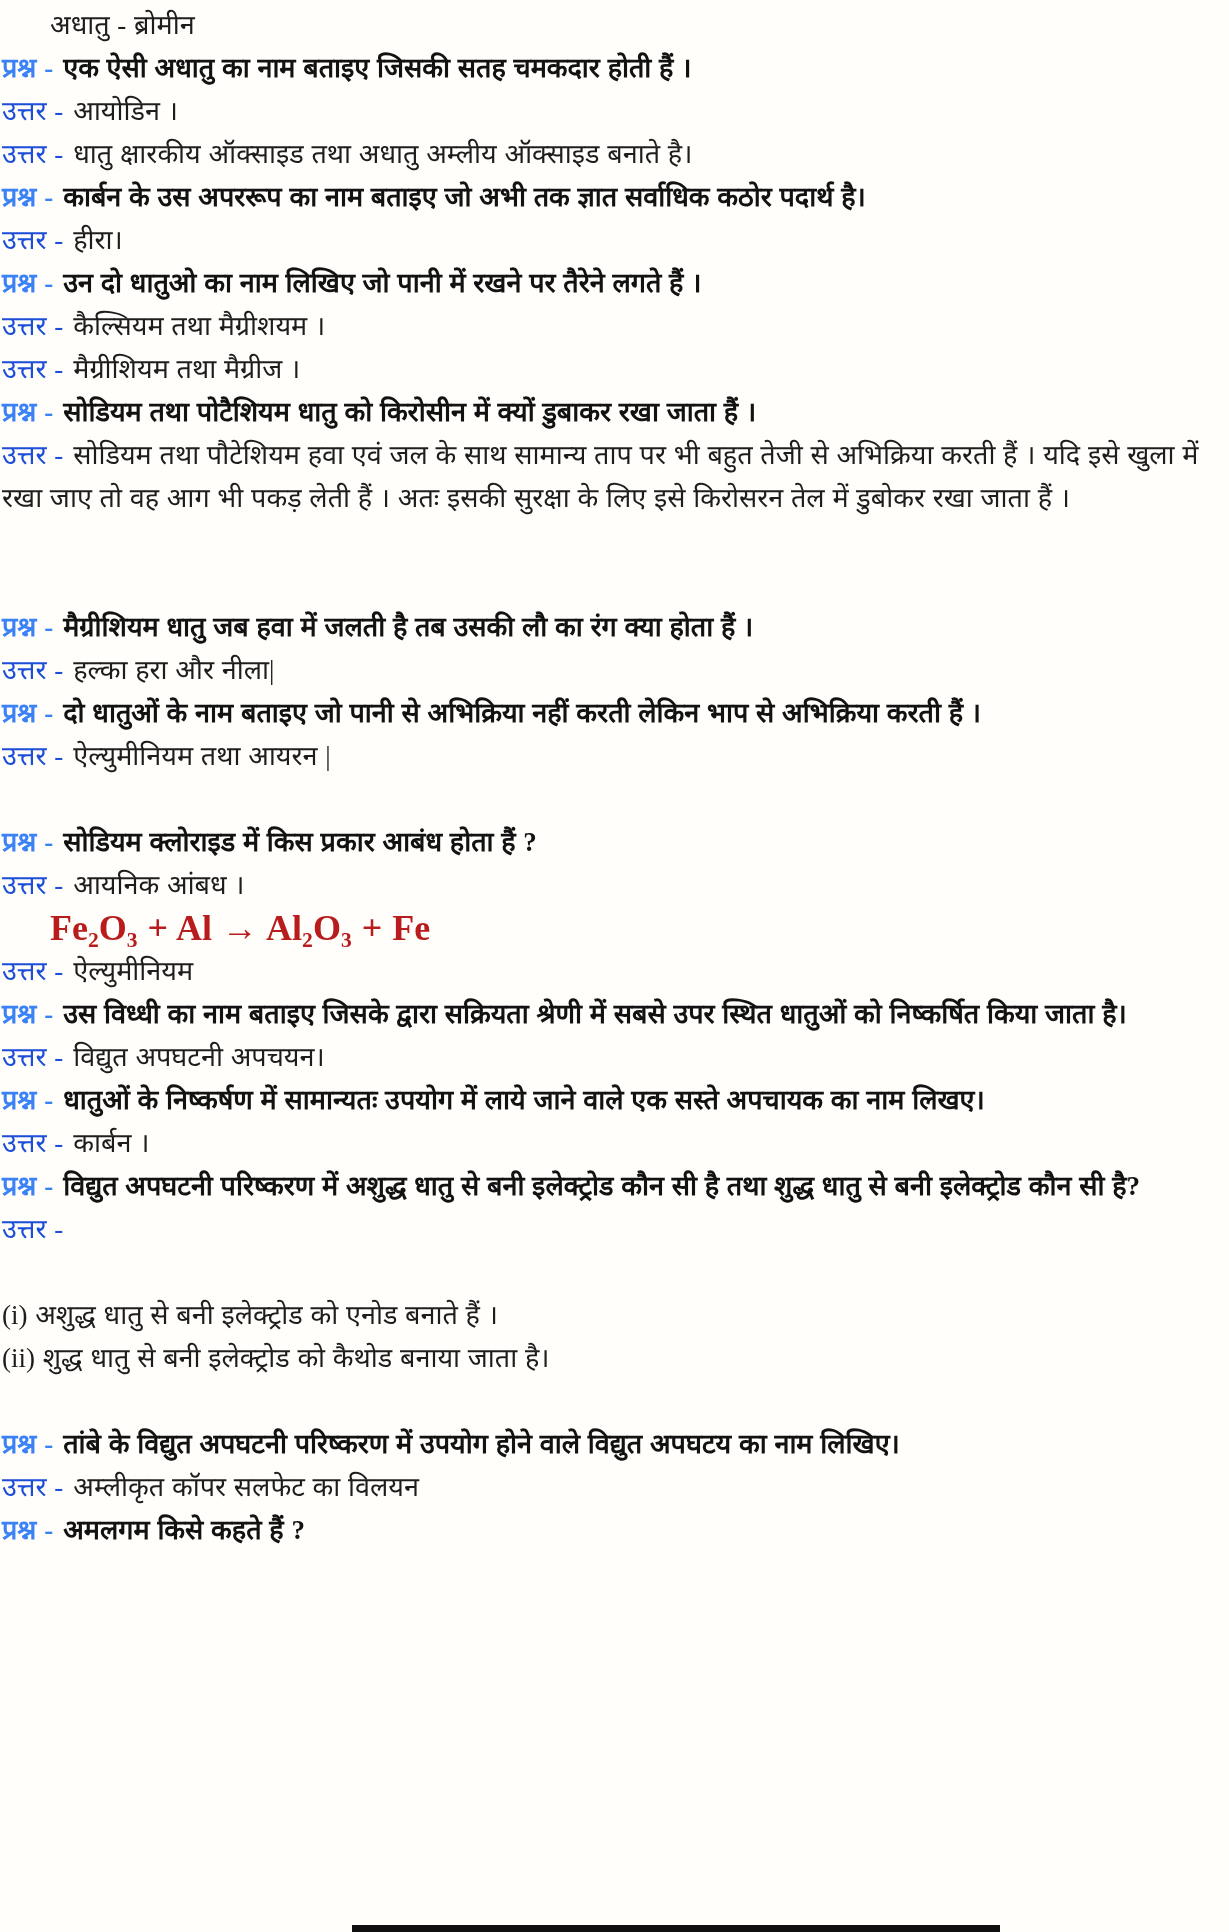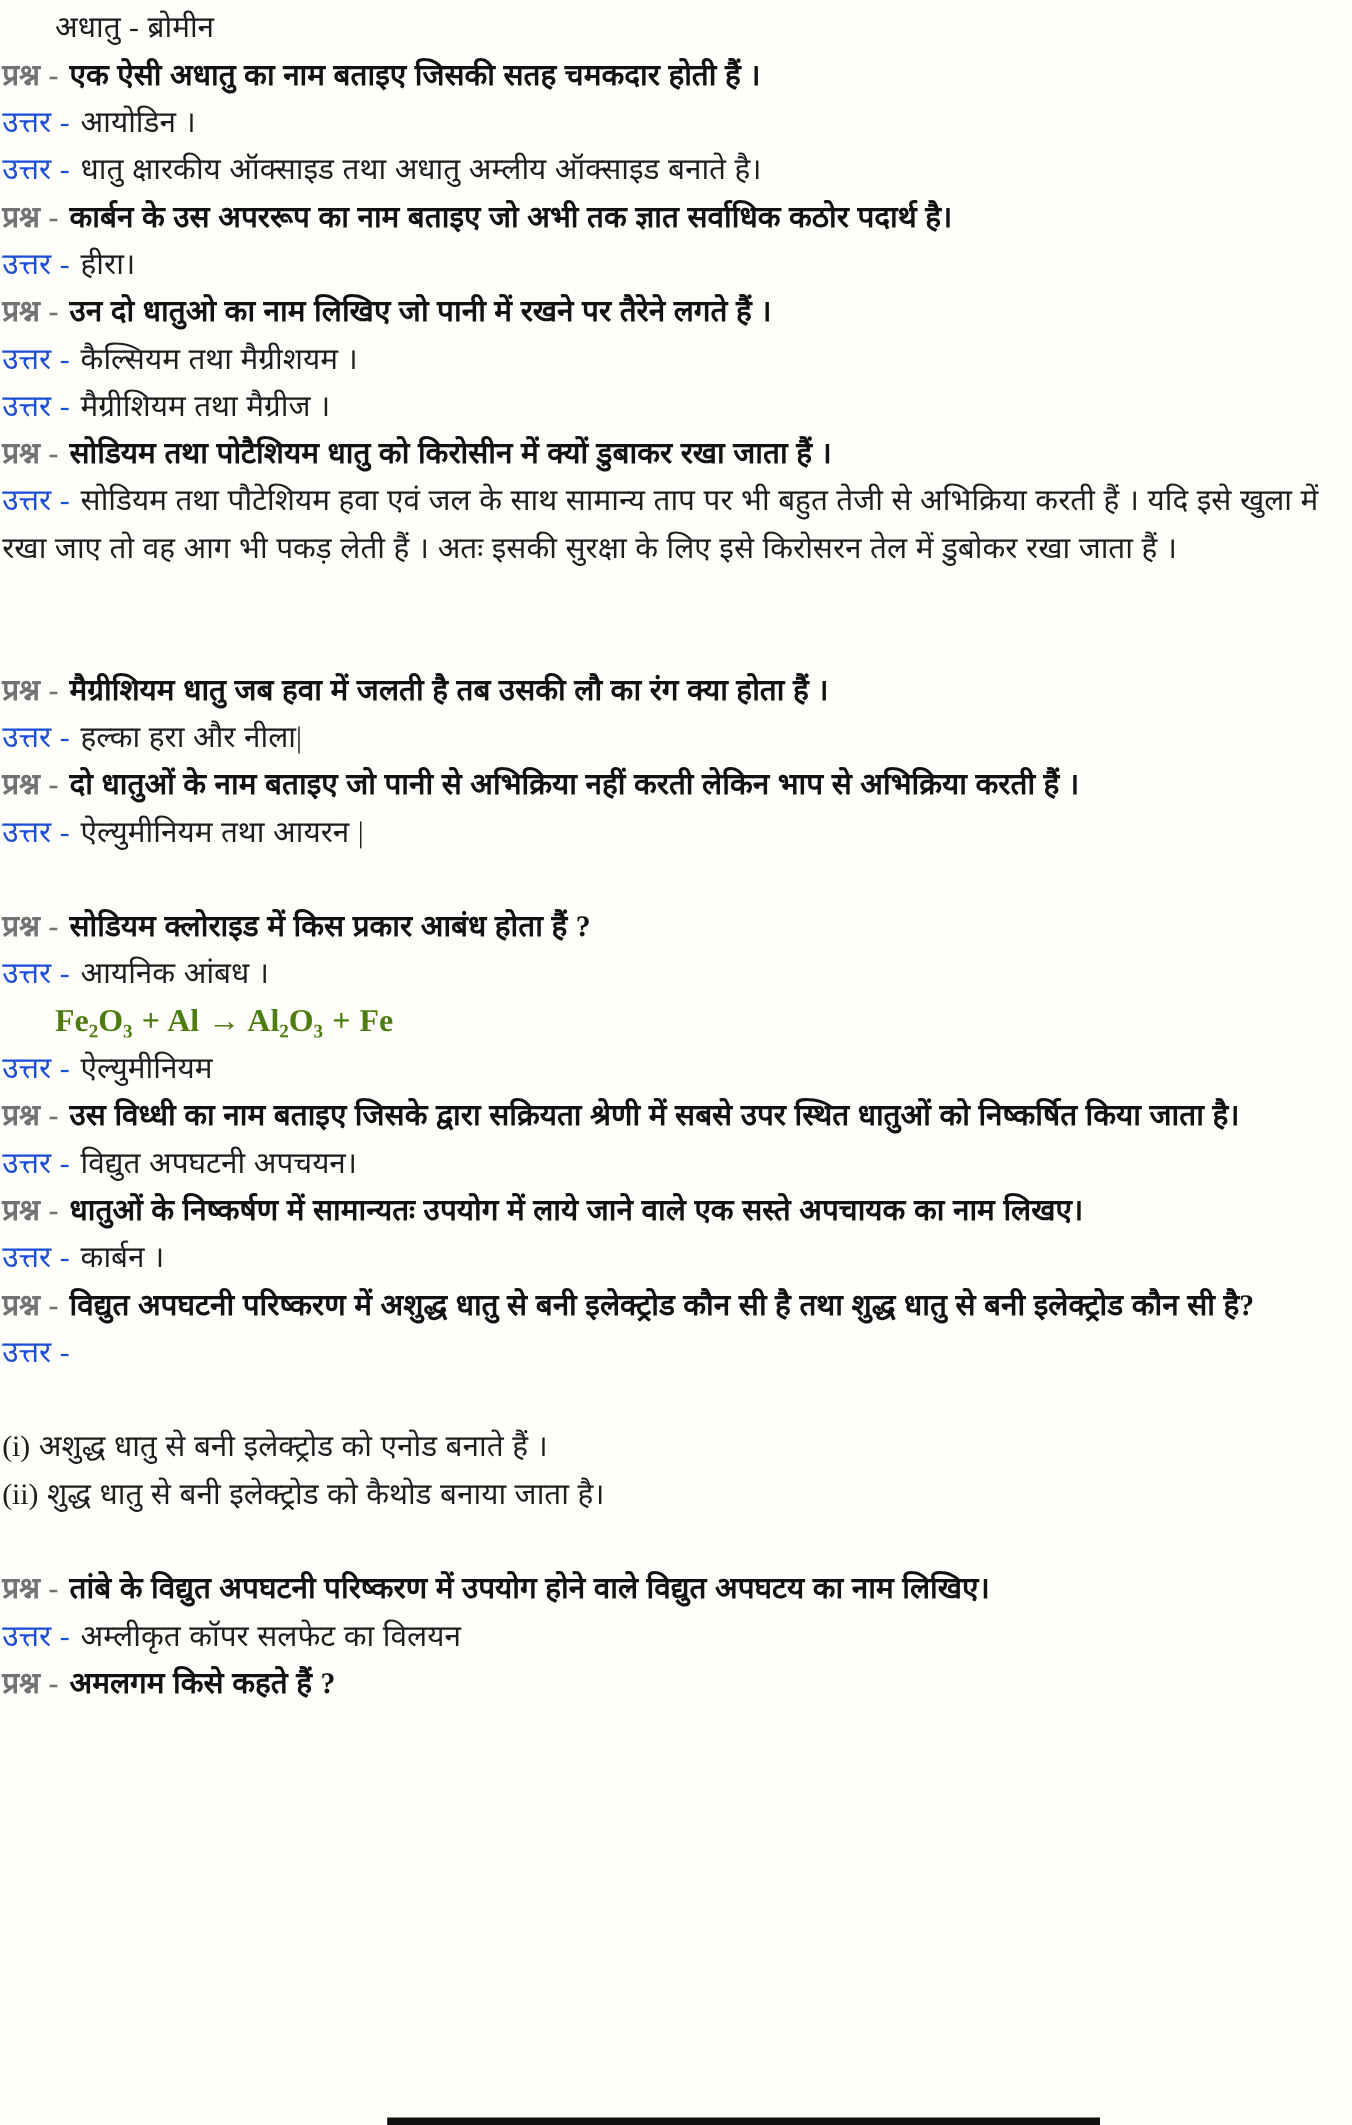--- a/index.html
+++ b/index.html
@@ -18,32 +18,32 @@
     margin: 0;
     font-size: 27px;
     line-height: 43px;
     color: #1d1d1d;
     word-spacing: 1px;
   }
   p.question {
     font-weight: bold;
     color: #121212;
   }
-  p.question .label { color: #737373; }
+  p.question .label { color: #3b82f6; }
   p.answer .label {
     color: #1d4ed8;
   }
   .label { margin-right: 10px; }
   p.continuation { padding-left: 48px; }
   p.note { color: #1d1d1d; }
   p.equation {
     padding-left: 48px;
     font-weight: bold;
-    font-size: 29px;
-    color: #4d7c0f;
+    font-size: 36px;
+    color: #b91c1c;
   }
   p.spacer { height: 43px; }
   .cutoff-strip {
     position: absolute;
     bottom: 0;
     left: 352px;
     width: 648px;
     height: 7px;
     background: #101010;
   }

